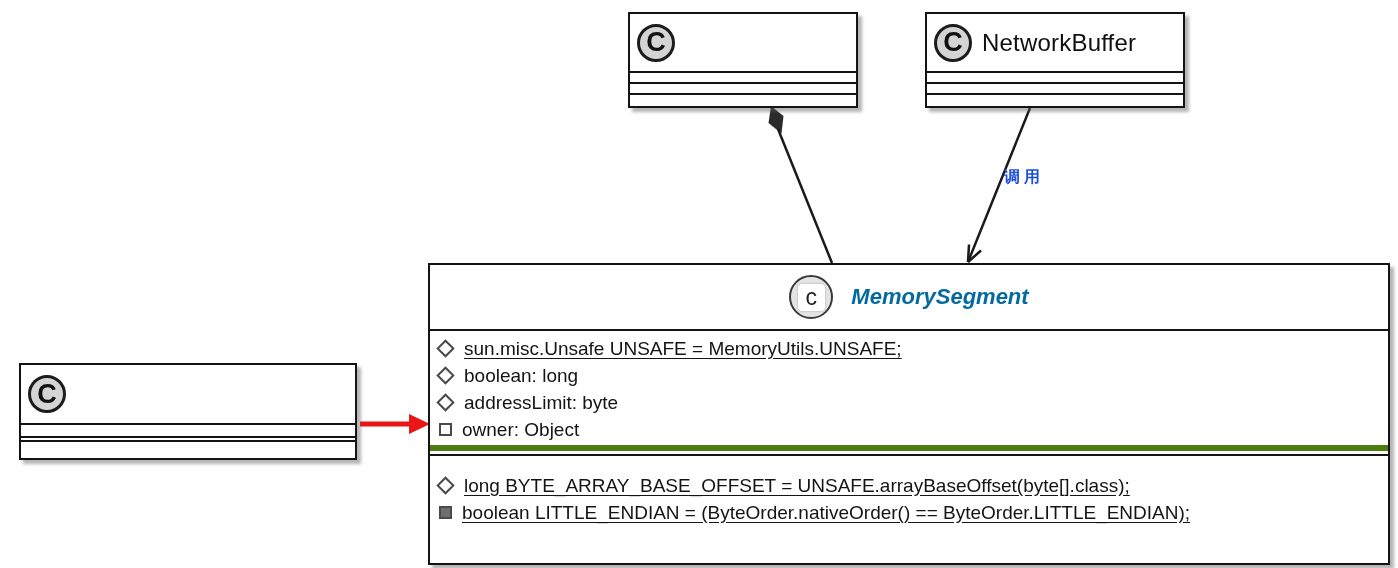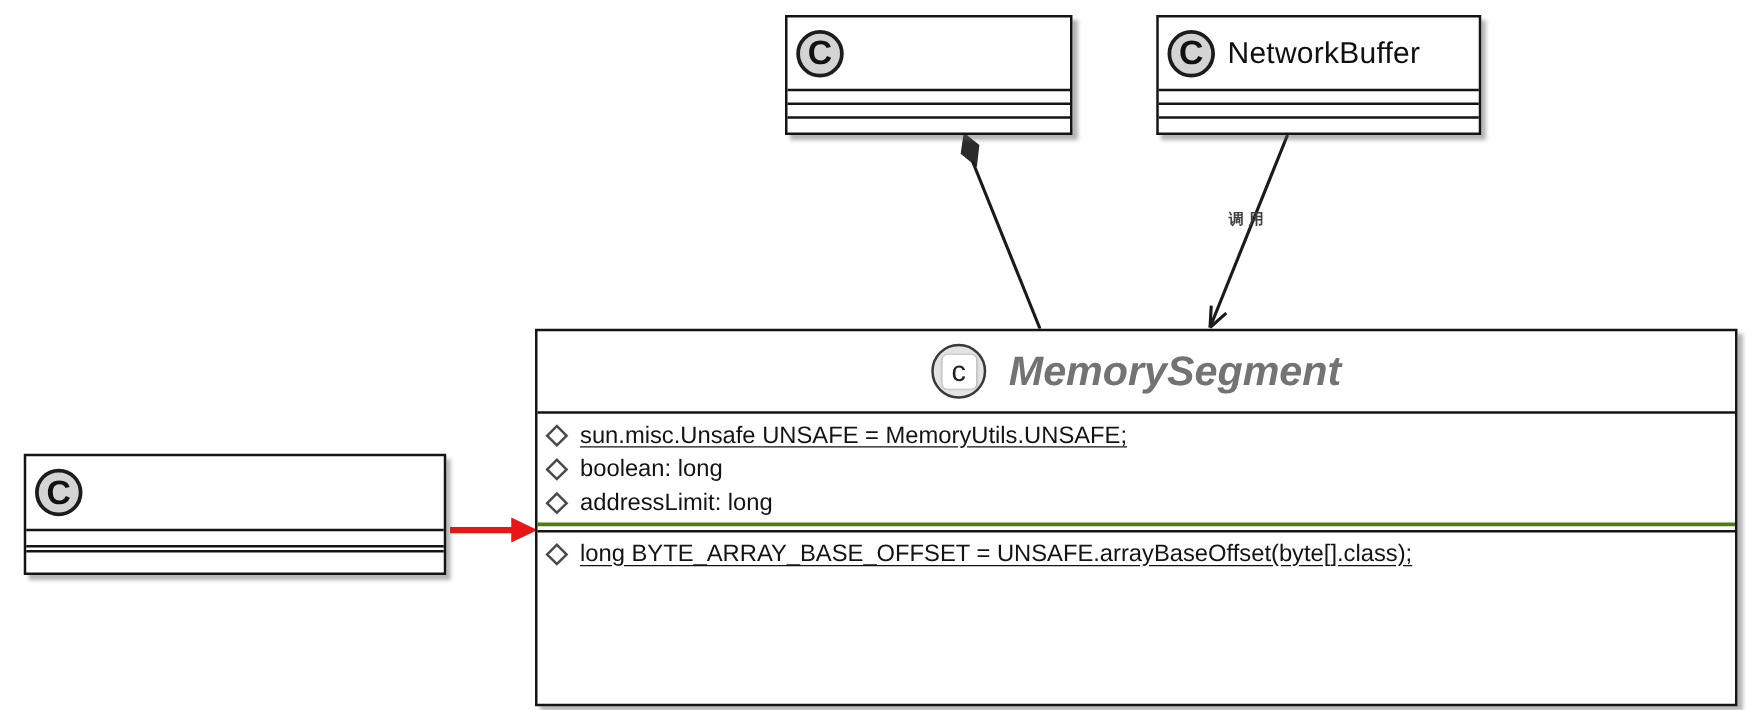--- a/index.html
+++ b/index.html
@@ -39,38 +39,38 @@
     width:44px; height:44px; border-radius:50%;
     border:2px solid #3a3a3a; background:#e4e4e4;
     display:flex; align-items:center; justify-content:center; box-sizing:border-box; flex:none;
   }
   .abs-icon .sq {
     width:27px; height:27px; background:#ffffff; border-radius:4px;
     box-shadow:0 0 2px #9a9a9a;
     display:flex; align-items:center; justify-content:center;
     font-size:23px; color:#222;
   }
-  .seg-name { font-size:33px; font-weight:bold; font-style:italic; color:#737373; }
+  .seg-name { font-size:22px; font-weight:bold; font-style:italic; color:#0369a1; }
 
-  #ms-fields  { padding:4px 0 2px 0; border-bottom:3px solid #4d7c0f; }
+  #ms-fields  { padding:4px 0 2px 0; border-bottom:6px solid #4d7c0f; }
   #ms-sep     { height:3px; border-bottom:2px solid #141414; }
-  #ms-statics { padding:4px 0 2px 0; flex:1; }
+  #ms-statics { padding:16px 0 2px 0; flex:1; }
 
   .member-row { display:flex; align-items:center; height:27px; font-size:19px; color:#141414; }
   .member-row .mtext { white-space:nowrap; }
   .u { text-decoration:underline; text-underline-offset:3px; }
 
   .mi { display:inline-block; box-sizing:border-box; flex:none; margin:0 10px 0 9px; }
   .mi.diamond { width:13px; height:13px; border:2px solid #4a4a4a; background:#fff; transform:rotate(45deg); margin-right:12px; }
   .mi.square { width:13px; height:13px; border:2px solid #4a4a4a; background:#fff; }
   .mi.filled-square { width:13px; height:13px; border:2px solid #4a4a4a; background:#6e6e6e; }
 
   #call-label {
-    position:absolute; left:983px; top:167px; z-index:2;
-    font-size:12px; font-weight:600; color:#404040; letter-spacing:4px;
+    position:absolute; left:1004px; top:167px; z-index:2;
+    font-size:16px; font-weight:600; color:#1d4ed8; letter-spacing:4px;
   }
 </style>
 </head>
 <body>
 
 <div id="canvas">
 
   <svg id="edges" width="1398" height="568" viewBox="0 0 1398 568">
 
     <polygon points="771,106 768.5,123 781.5,133.5 783.5,116" fill="#2b2b2b"></polygon>
@@ -124,25 +124,33 @@
         <div class="member-row">
           <span class="mi diamond"></span>
           <span class="mtext u">sun.misc.Unsafe UNSAFE = MemoryUtils.UNSAFE;</span>
         </div>
         <div class="member-row">
           <span class="mi diamond"></span>
           <span class="mtext">boolean: long</span>
         </div>
         <div class="member-row">
           <span class="mi diamond"></span>
-          <span class="mtext">addressLimit: long</span>
+          <span class="mtext">addressLimit: byte</span>
+        </div>
+        <div class="member-row">
+          <span class="mi square"></span>
+          <span class="mtext">owner: Object</span>
         </div>
       </div>
     <div id="ms-sep"></div>
     <div id="ms-statics">
         <div class="member-row">
           <span class="mi diamond"></span>
           <span class="mtext u">long BYTE_ARRAY_BASE_OFFSET = UNSAFE.arrayBaseOffset(byte[].class);</span>
         </div>
+        <div class="member-row">
+          <span class="mi filled-square"></span>
+          <span class="mtext u">boolean LITTLE_ENDIAN = (ByteOrder.nativeOrder() == ByteOrder.LITTLE_ENDIAN);</span>
+        </div>
       </div>
   </div>
 
 </div>
 
 </body></html>

